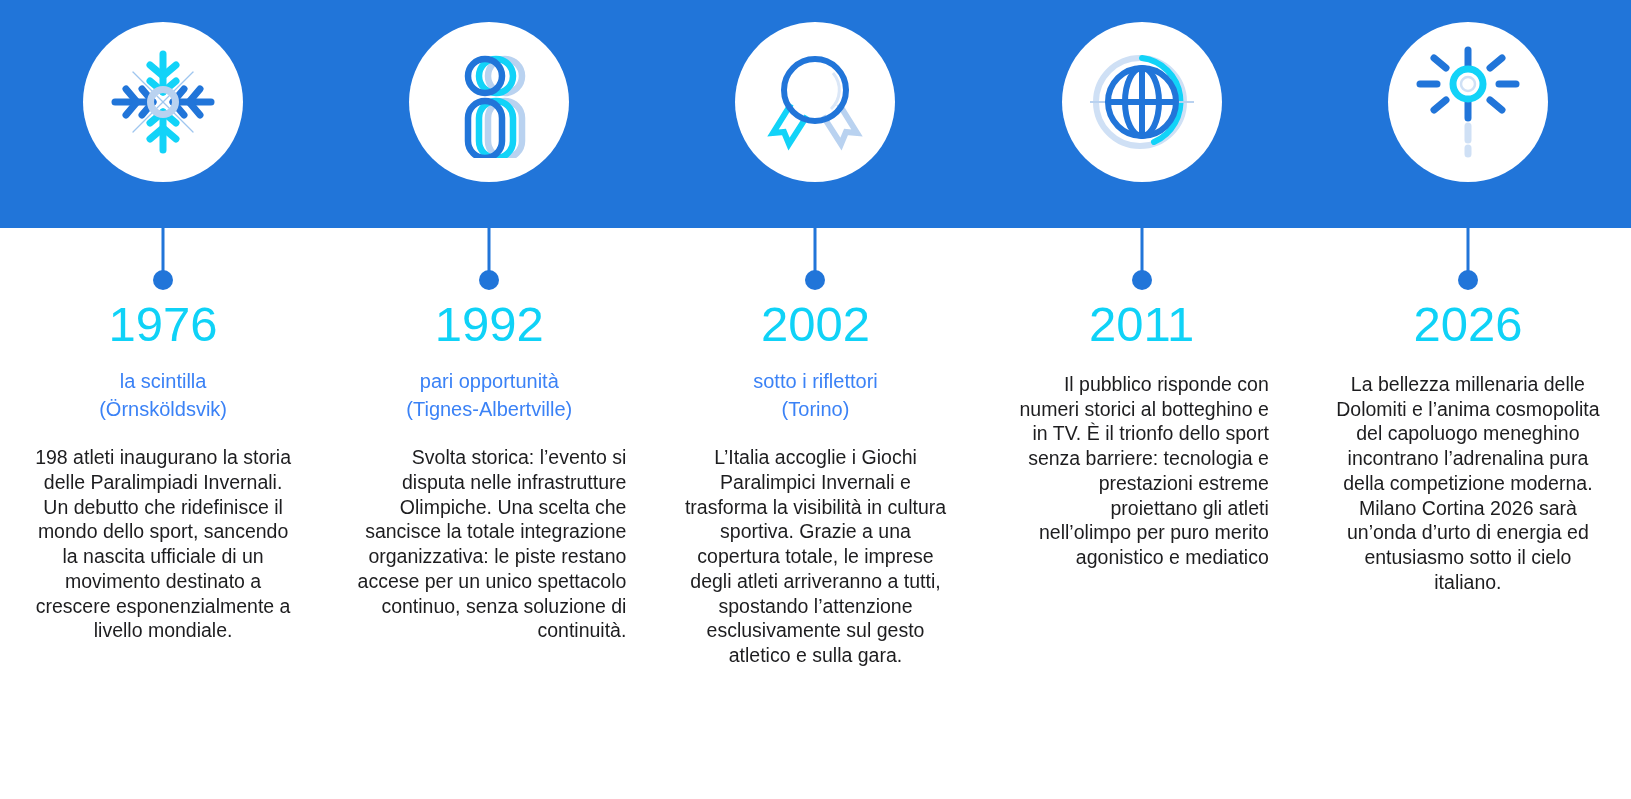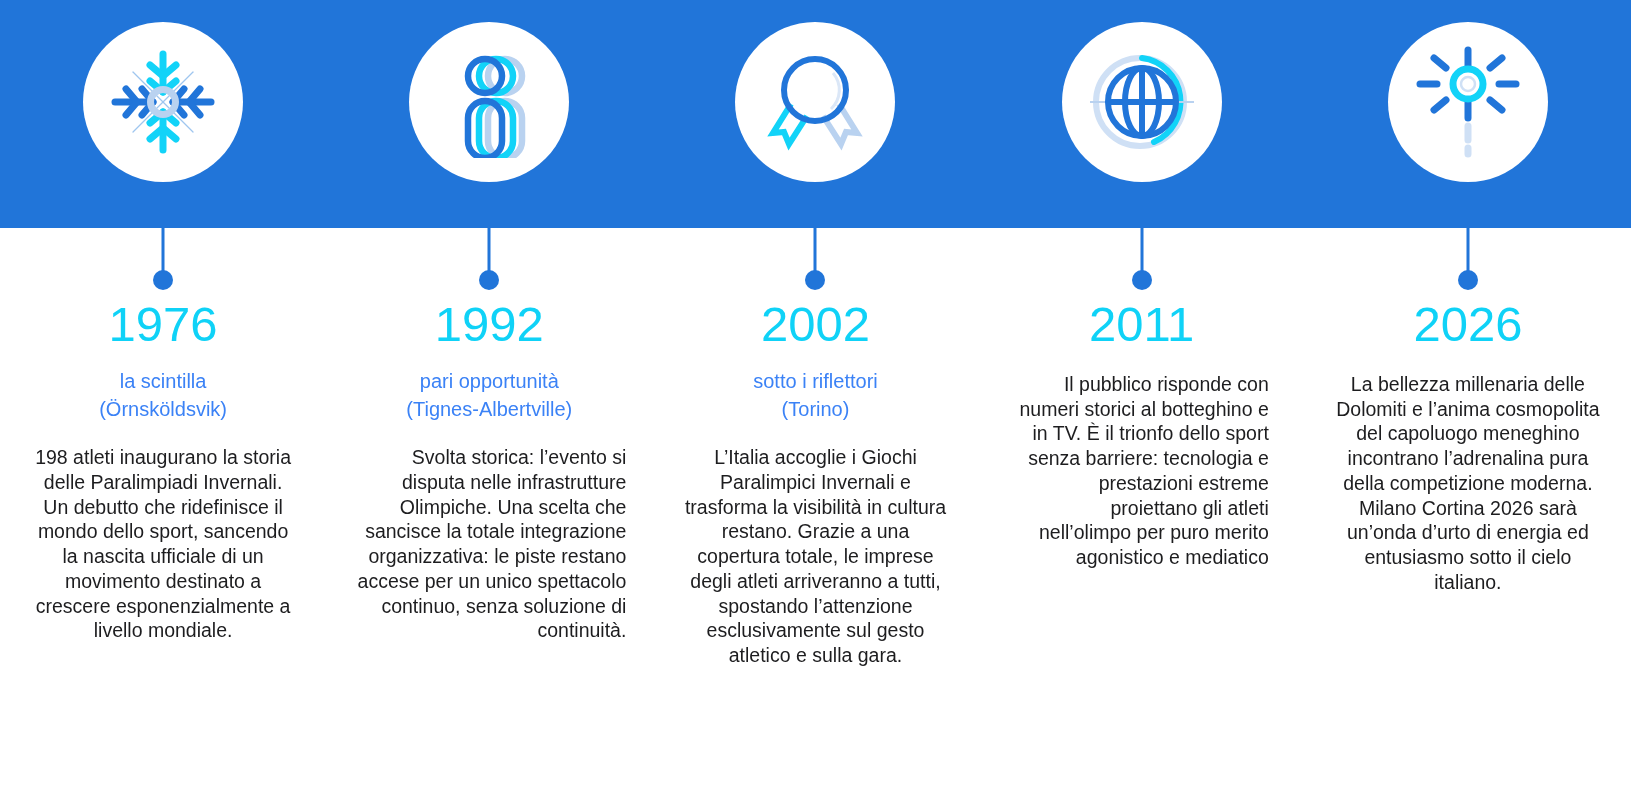--- a/index.html
+++ b/index.html
@@ -223,21 +223,21 @@
           </svg>
         </span>
       </div>
       <div class="connector">
         <div class="stem"></div>
         <div class="dot"></div>
       </div>
       <div class="textblock">
         <div class="year">2002</div>
         <div class="subtitle">sotto i riflettori<br>(Torino)</div>
-        <div class="body">L’Italia accoglie i Giochi Paralimpici Invernali e trasforma la visibilità in cultura restano. Grazie a una copertura totale, le imprese degli atleti arriveranno a tutti, spostando l’attenzione esclusivamente sul gesto atletico e sulla gara.</div>
+        <div class="body">L’Italia accoglie i Giochi Paralimpici Invernali e trasforma la visibilità in cultura sportiva. Grazie a una copertura totale, le imprese degli atleti arriveranno a tutti, spostando l’attenzione esclusivamente sul gesto atletico e sulla gara.</div>
       </div>
     </div>
 
     <div class="col">
       <div class="bubble">
         <span>
           <svg width="112" height="112" viewBox="0 0 112 112">
             <g fill="none">
               <circle cx="54" cy="56" r="44" stroke="#cfe0f5" stroke-width="6"></circle>
               <path d="M56 12 a44 44 0 0 1 12 84" stroke="#12d3f8" stroke-width="6" stroke-linecap="round"></path>

